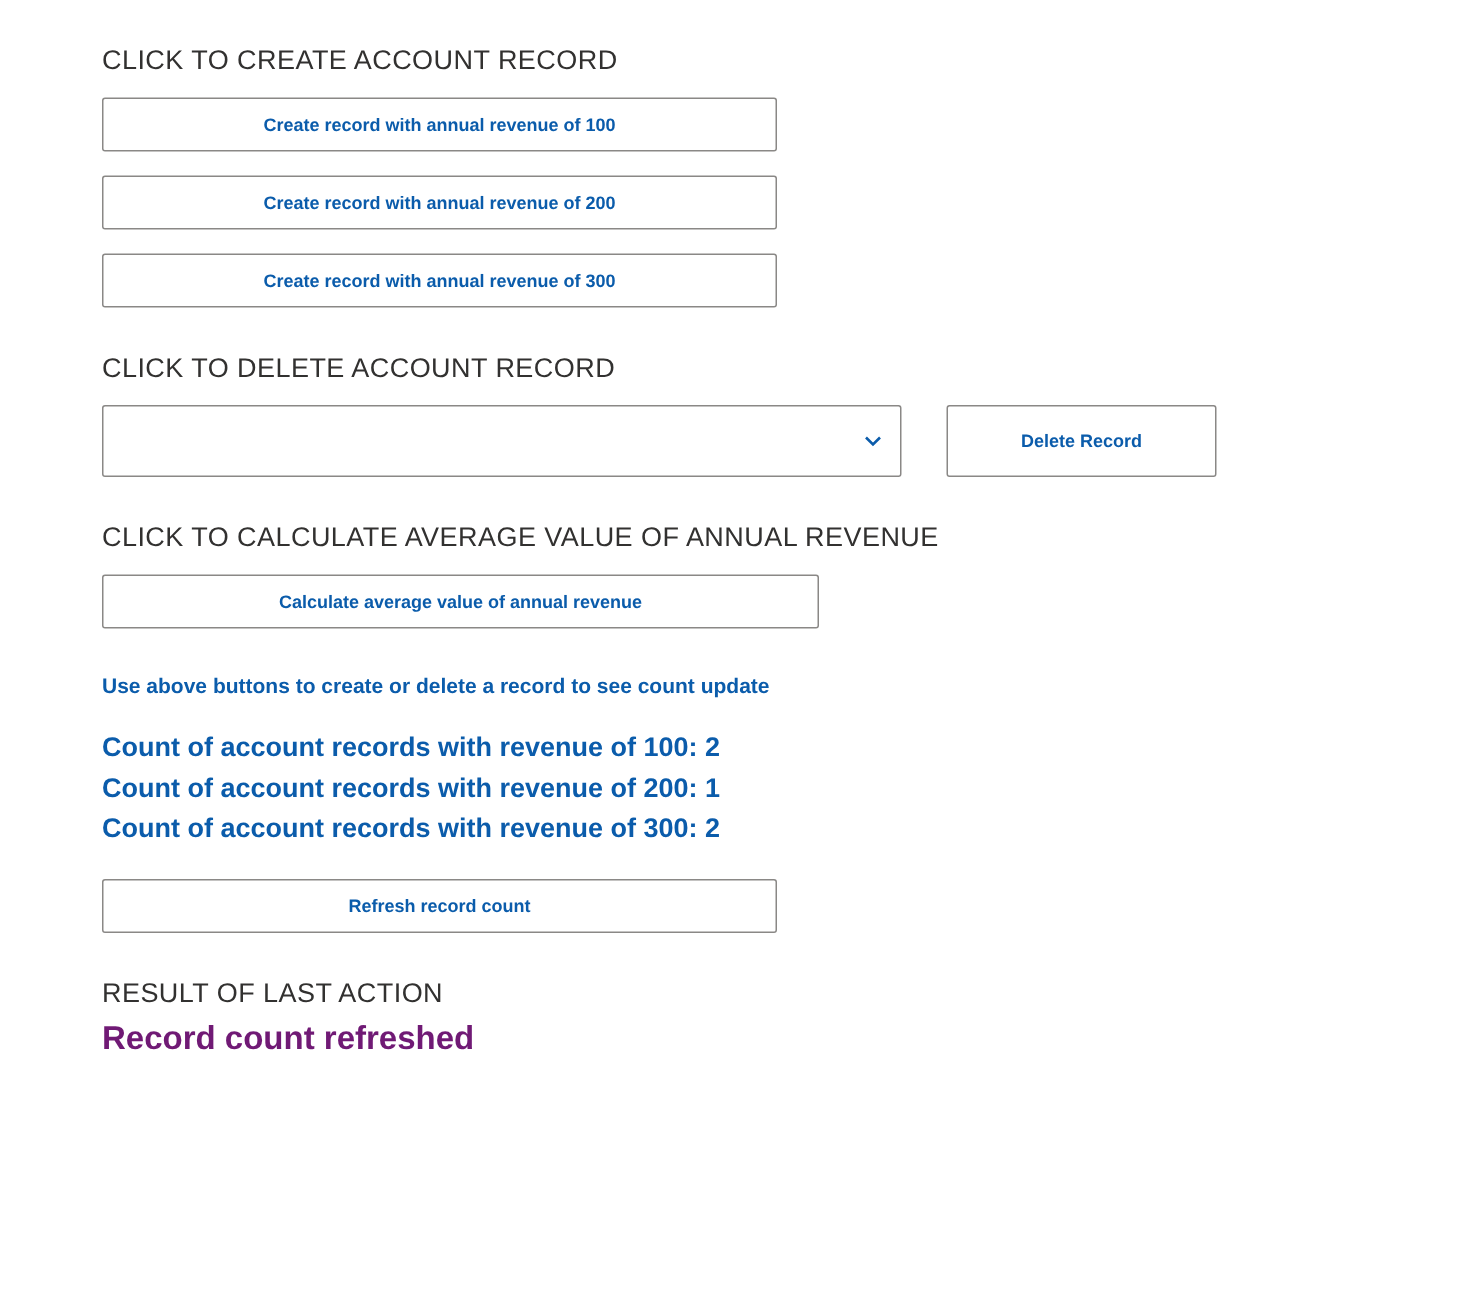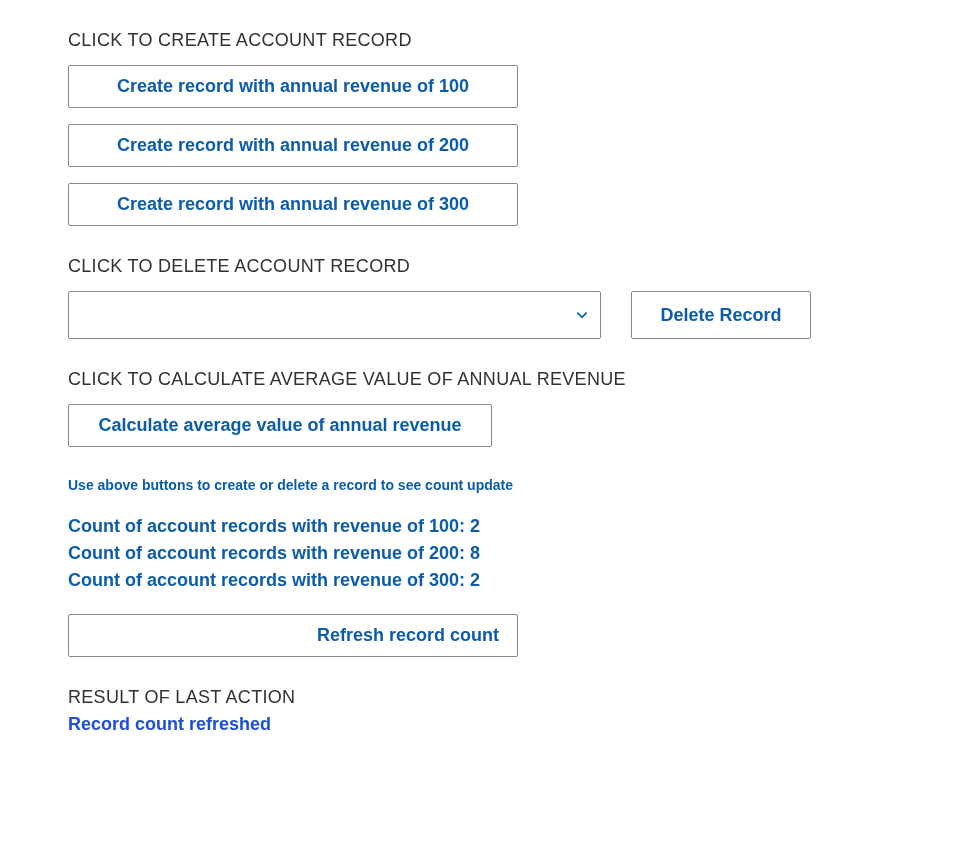--- a/index.html
+++ b/index.html
@@ -22,21 +22,21 @@
       color: #323130;
       letter-spacing: 0.3px;
       margin-bottom: 14px;
       font-weight: 400;
     }
     .btn {
       display: inline-block;
       background: #fff;
       border: 1px solid #8a8886;
       color: #0b5cab;
-      font-size: 18px;
+      font-size: 12px;
       font-weight: 700;
       padding: 10px 18px;
       cursor: pointer;
       font-family: inherit;
       text-align: center;
       border-radius: 2px;
     }
     .btn-block {
       display: block;
       width: 450px;
@@ -78,48 +78,47 @@
       width: 14px;
       height: 14px;
       display: block;
     }
     .delete-btn {
       width: 180px;
       height: 48px;
       padding: 0;
     }
     .calc-btn {
-      width: 424px;
+      width: 478px;
     }
     .info-text {
       font-size: 14px;
       font-weight: 700;
       color: #0b5cab;
       margin-bottom: 20px;
     }
     .count-lines {
       margin-bottom: 20px;
     }
     .count-line {
       font-size: 18px;
       font-weight: 700;
       color: #0b5cab;
       line-height: 1.5;
     }
     .refresh-btn {
       width: 450px;
-      text-align: right;
     }
     .result-section .section-label {
       margin-bottom: 6px;
     }
     .result-text {
-      font-size: 18px;
+      font-size: 22px;
       font-weight: 700;
-      color: #1d4ed8;
+      color: #701a75;
     }
     .refresh-section .section-label {
       margin-bottom: 4px;
     }
   </style>
 </head>
 <body>
 
 <div class="section">
   <div class="section-label">CLICK TO CREATE ACCOUNT RECORD</div>
@@ -147,21 +146,21 @@
 
 <div class="section">
   <div class="section-label">CLICK TO CALCULATE AVERAGE VALUE OF ANNUAL REVENUE</div>
   <button class="btn calc-btn">Calculate average value of annual revenue</button>
 </div>
 
 <div class="section refresh-section">
   <div class="info-text">Use above buttons to create or delete a record to see count update</div>
   <div class="count-lines">
     <div class="count-line">Count of account records with revenue of 100: 2</div>
-    <div class="count-line">Count of account records with revenue of 200: 8</div>
+    <div class="count-line">Count of account records with revenue of 200: 1</div>
     <div class="count-line">Count of account records with revenue of 300: 2</div>
   </div>
   <button class="btn refresh-btn">Refresh record count</button>
 </div>
 
 <div class="section result-section">
   <div class="section-label">RESULT OF LAST ACTION</div>
   <div class="result-text">Record count refreshed</div>
 </div>
 

